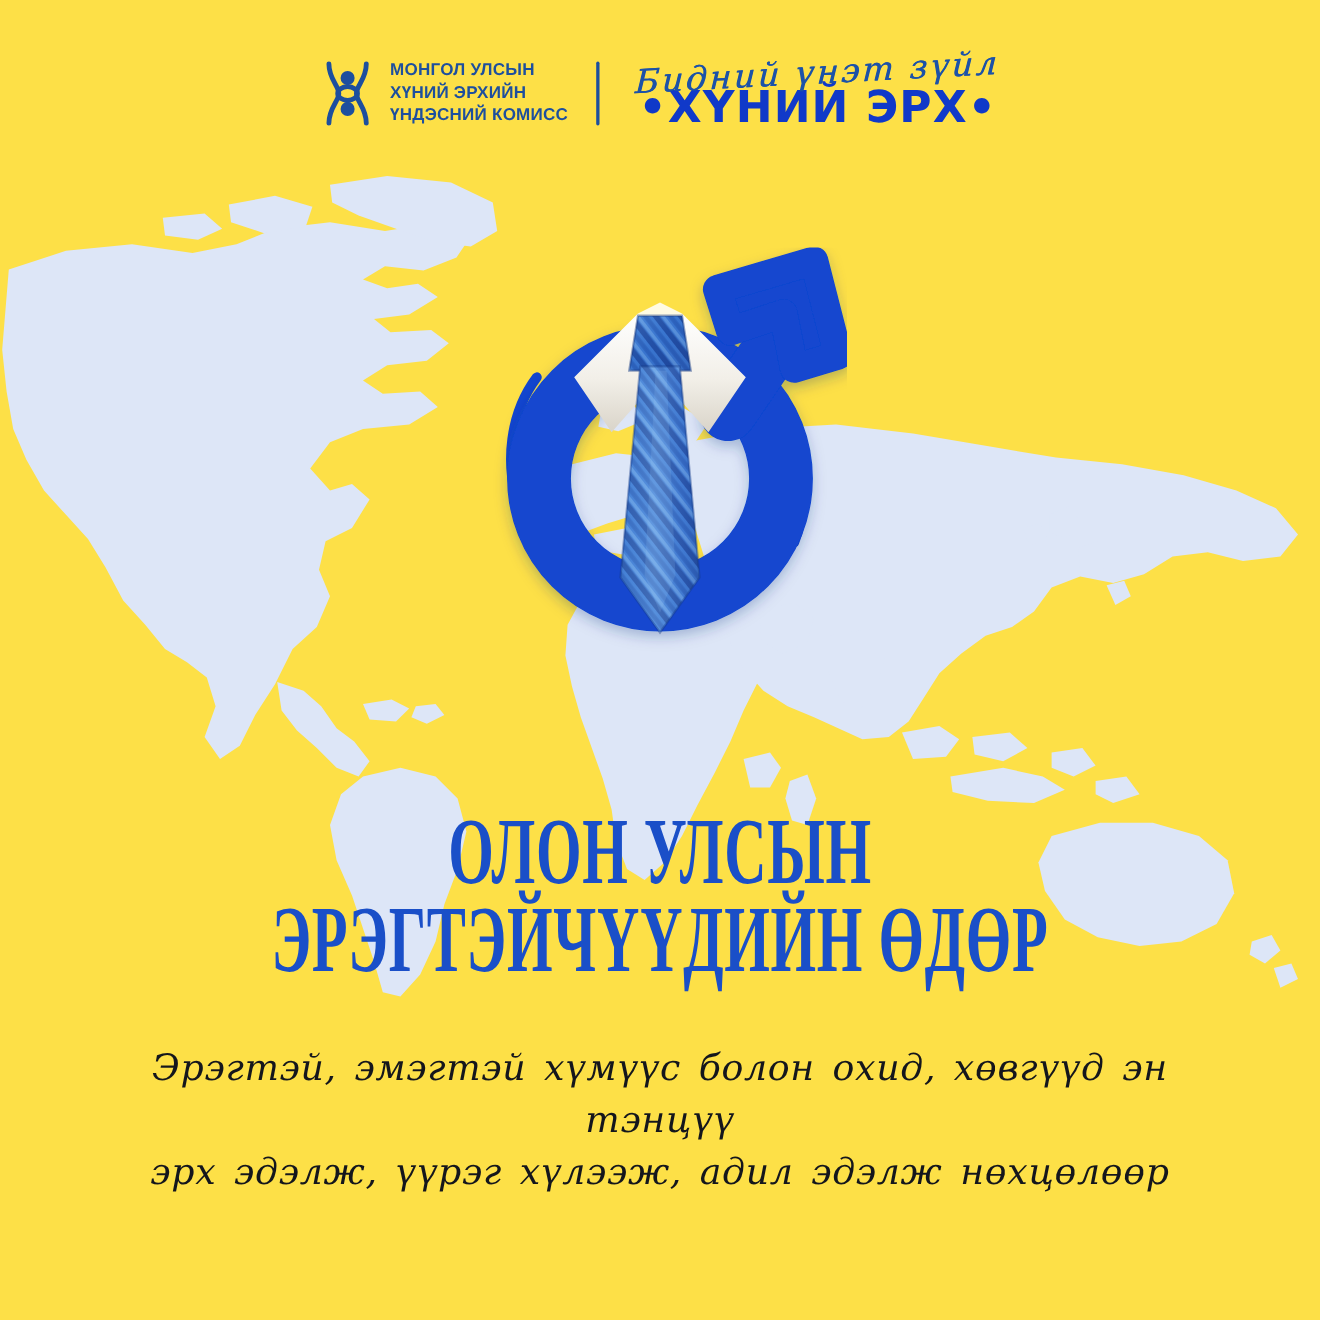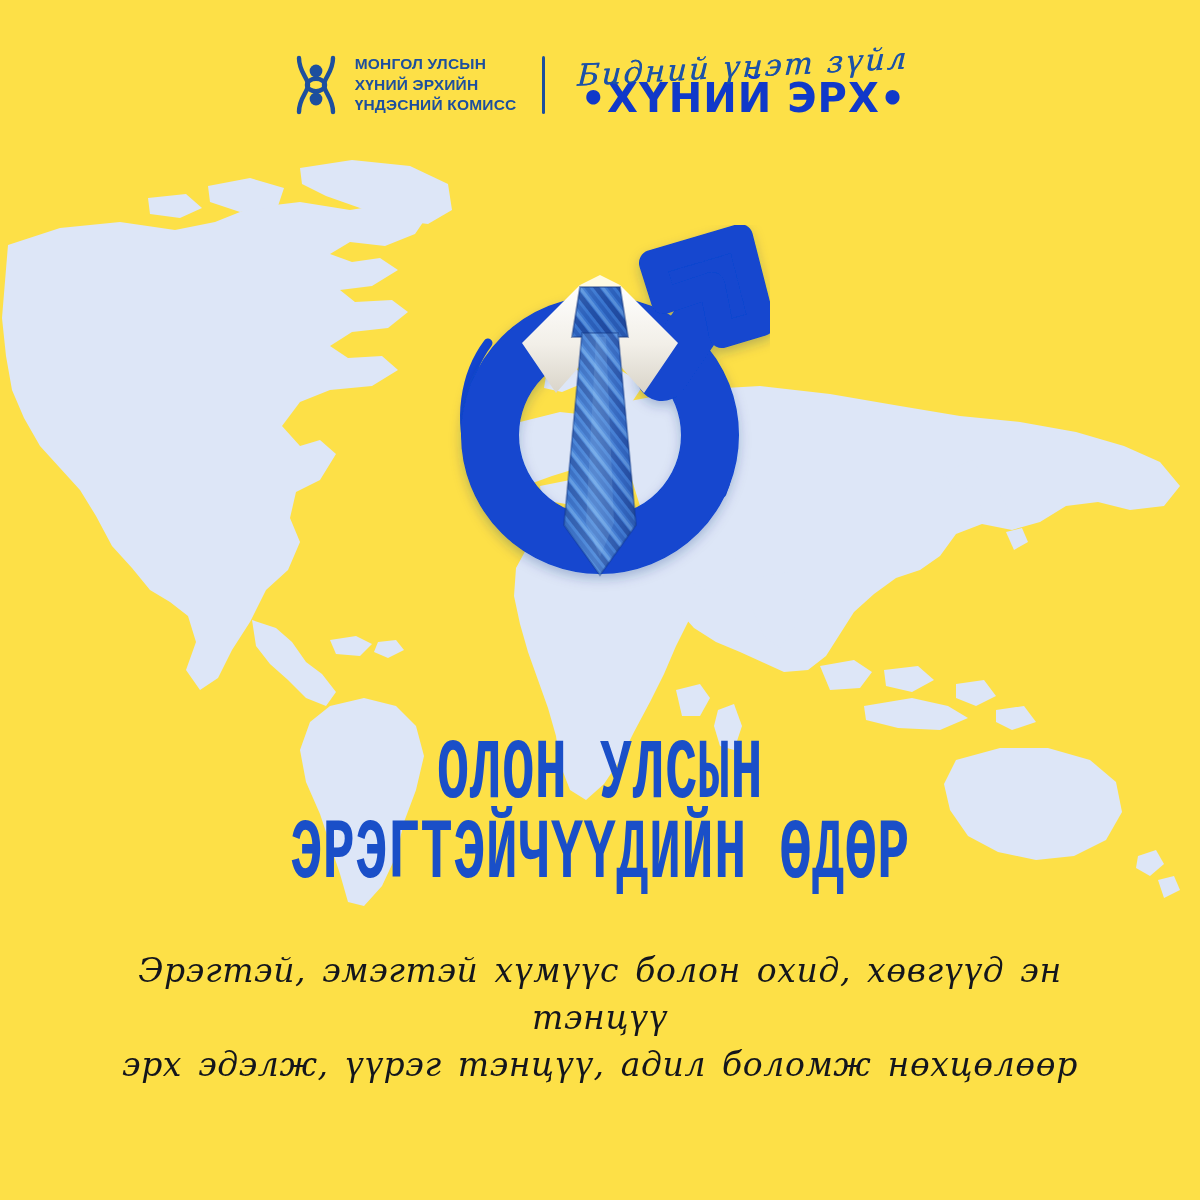--- a/index.html
+++ b/index.html
@@ -100,21 +100,21 @@
   }
 
   
   #headline {
     position: absolute;
     left: 0;
     top: 735px;
     width: 1200px;
     text-align: center;
     color: #1a4fc8;
-    font-family: Liberation Mono, monospace;
+    font-family: Liberation Serif, serif;
     font-weight: bold;
     font-style: normal;
     line-height: 0.93;
   }
   .headline-line {
     display: block;
     white-space: nowrap;
     transform: scaleX(0.62);
     transform-origin: center center;
   }
@@ -317,16 +317,16 @@
     </g>
   </svg>
 
   <div id="headline">
     <span class="headline-line" id="headline-line-1">ОЛОН УЛСЫН</span>
     <span class="headline-line" id="headline-line-2">ЭРЭГТЭЙЧҮҮДИЙН ӨДӨР</span>
   </div>
 
   <div id="body-copy">
     <span class="body-line">Эрэгтэй, эмэгтэй хүмүүс болон охид, хөвгүүд эн тэнцүү</span>
-    <span class="body-line">эрх эдэлж, үүрэг тэнцүү, адил боломж нөхцөлөөр</span>
+    <span class="body-line">эрх эдэлж, үүрэг хүлээж, адил эдэлж нөхцөлөөр</span>
   </div>
 
 </div>
 
 </body></html>

